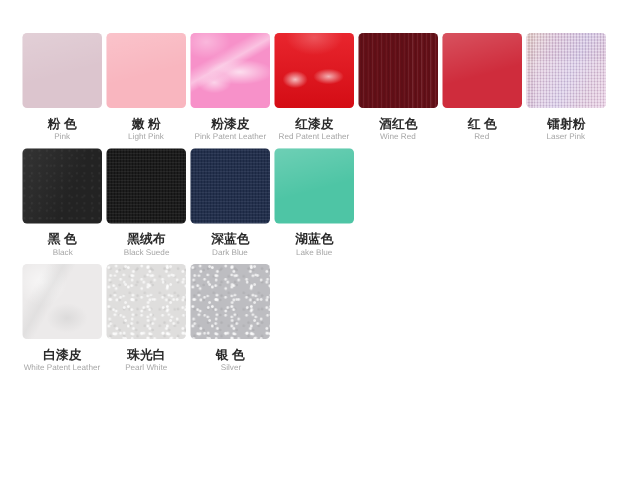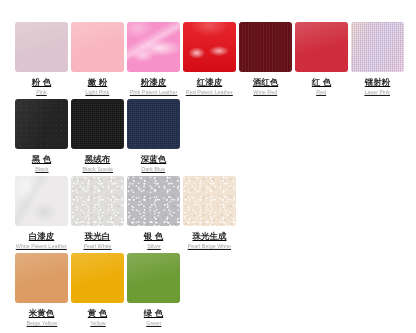--- a/index.html
+++ b/index.html
@@ -23,21 +23,20 @@
     box-sizing: border-box;
     padding: 22px 0 0 0;
   }
   .swatch-row {
     display: flex;
     flex-direction: row;
     justify-content: flex-start;
     padding-left: 15px;
     height: 77px;
     box-sizing: border-box;
-    text-decoration: underline;
   }
   .swatch-cell {
     width: 53px;
     margin-right: 3px;
     display: flex;
     flex-direction: column;
     align-items: center;
   }
   .swatch-chip {
     width: 53px;
@@ -245,20 +244,27 @@
         <div class="label-cn">黑绒布</div>
         <div class="label-en">Black Suede</div>
       </div>
       <div class="swatch-cell">
         <div class="swatch-chip" style="background: rgb(29, 43, 73);">
           <div class="grain tx-fabric"></div>
         </div>
         <div class="label-cn">深蓝色</div>
         <div class="label-en">Dark Blue</div>
       </div>
+      <div class="swatch-cell">
+        <div class="swatch-chip" style="background: rgb(78, 197, 165);">
+          <div class="gloss tx-flat-sheen"></div>
+        </div>
+        <div class="label-cn">湖蓝色</div>
+        <div class="label-en">Lake Blue</div>
+      </div>
     </div>
     <div class="swatch-row">
       <div class="swatch-cell">
         <div class="swatch-chip" style="background: rgb(236, 234, 234);">
           <div class="gloss tx-gloss-white"></div>
         </div>
         <div class="label-cn">白漆皮</div>
         <div class="label-en">White Patent Leather</div>
       </div>
       <div class="swatch-cell">
@@ -267,45 +273,15 @@
         </div>
         <div class="label-cn">珠光白</div>
         <div class="label-en">Pearl White</div>
       </div>
       <div class="swatch-cell">
         <div class="swatch-chip" style="background: rgb(189, 189, 193);">
           <div class="sparkle tx-sparkle"></div>
         </div>
         <div class="label-cn">银 色</div>
         <div class="label-en">Silver</div>
-      </div>
-      <div class="swatch-cell">
-        <div class="swatch-chip" style="background: rgb(241, 226, 209);">
-          <div class="sparkle tx-sparkle"></div>
-        </div>
-        <div class="label-cn">珠光生成</div>
-        <div class="label-en">Pearl Beige White</div>
-      </div>
-    </div>
-    <div class="swatch-row">
-      <div class="swatch-cell">
-        <div class="swatch-chip" style="background: rgb(220, 156, 99);">
-          <div class="gloss tx-flat-sheen"></div>
-        </div>
-        <div class="label-cn">米黄色</div>
-        <div class="label-en">Beige Yellow</div>
-      </div>
-      <div class="swatch-cell">
-        <div class="swatch-chip" style="background: rgb(237, 173, 7);">
-          <div class="gloss tx-flat-sheen"></div>
-        </div>
-        <div class="label-cn">黄 色</div>
-        <div class="label-en">Yellow</div>
-      </div>
-      <div class="swatch-cell">
-        <div class="swatch-chip" style="background: rgb(109, 155, 52);">
-          <div class="gloss tx-flat-sheen"></div>
-        </div>
-        <div class="label-cn">绿 色</div>
-        <div class="label-en">Green</div>
       </div>
     </div>
   </div>
 
 </body></html>

